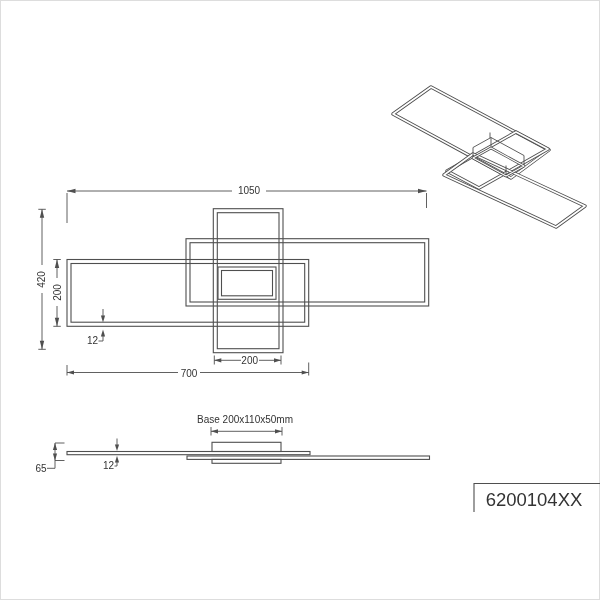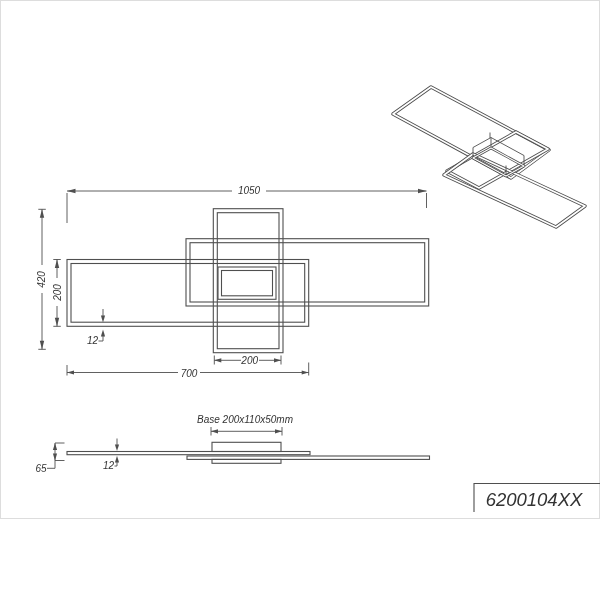--- a/index.html
+++ b/index.html
@@ -1,20 +1,19 @@
 <!DOCTYPE html>
 <html style="--line: #4f4f4f; --text: #333333; --bg: #ffffff; --border: #dddddd;"><head>
 <meta charset="utf-8">
 <style>
   html,body{margin:0;padding:0;background:#fff;}
   .stage{
-    width:600px;height:519px;position:relative;background:var(--bg,#fff);
+    width:600px;height:600px;position:relative;background:var(--bg,#fff);
     box-sizing:border-box;border:1px solid var(--border,#ddd);
     font-family:"Liberation Sans", sans-serif;
-    font-style:italic;
   }
   svg{display:block;}
   .ln{stroke:var(--line,#4f4f4f);stroke-width:1.1;fill:none;}
   .dim{stroke:var(--line,#4f4f4f);stroke-width:0.9;fill:none;}
   .arrow{fill:var(--line,#4f4f4f);stroke:none;}
   .tube-outer{stroke:var(--line,#4f4f4f);stroke-width:3.4;fill:none;stroke-linejoin:round;}
   .tube-inner{stroke:var(--bg,#fff);stroke-width:1.6;fill:none;stroke-linejoin:round;}
   .tube-outer-sm{stroke:var(--line,#4f4f4f);stroke-width:2.6;fill:none;stroke-linejoin:round;}
   .tube-inner-sm{stroke:var(--bg,#fff);stroke-width:1.1;fill:none;stroke-linejoin:round;}
   .lbl{font-family:"Liberation Sans",sans-serif;font-size:10px;fill:var(--text,#333);}

